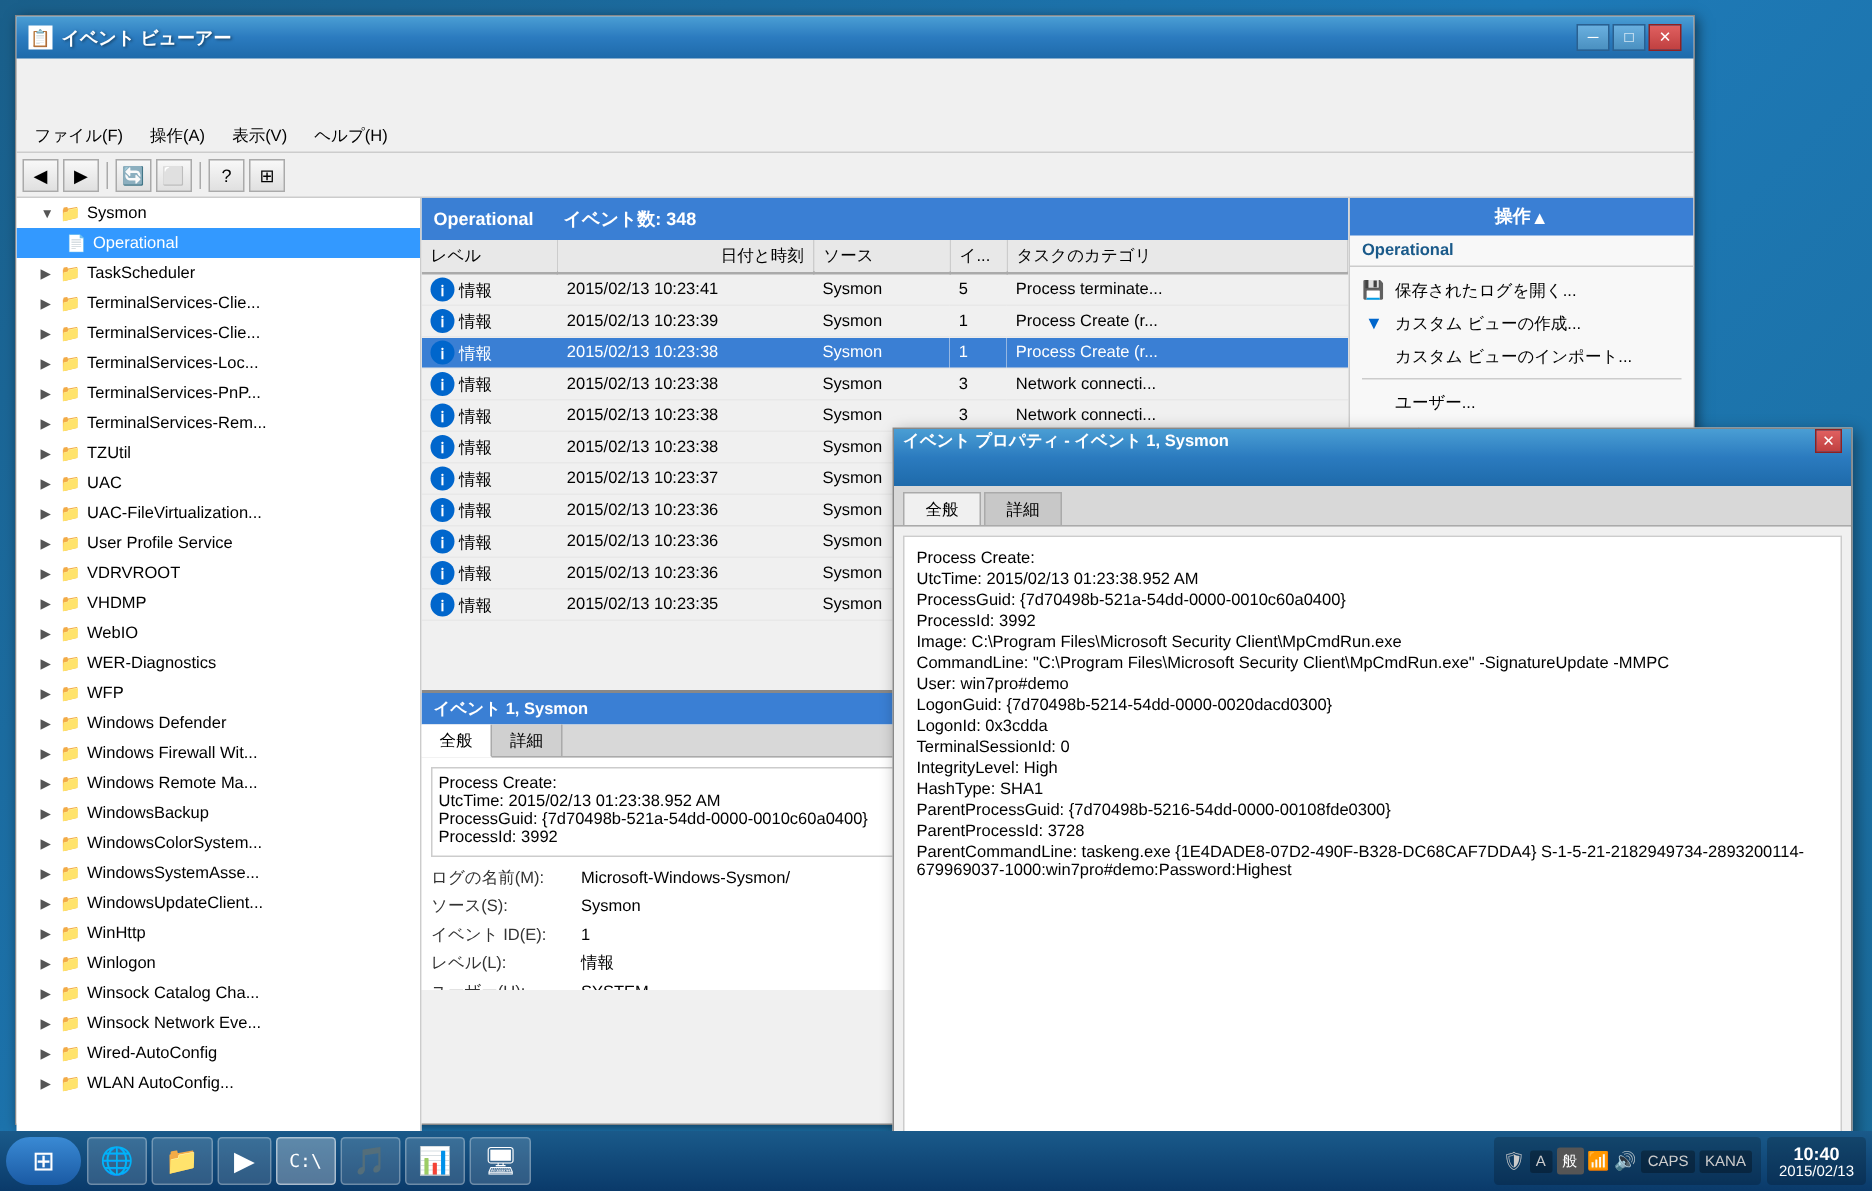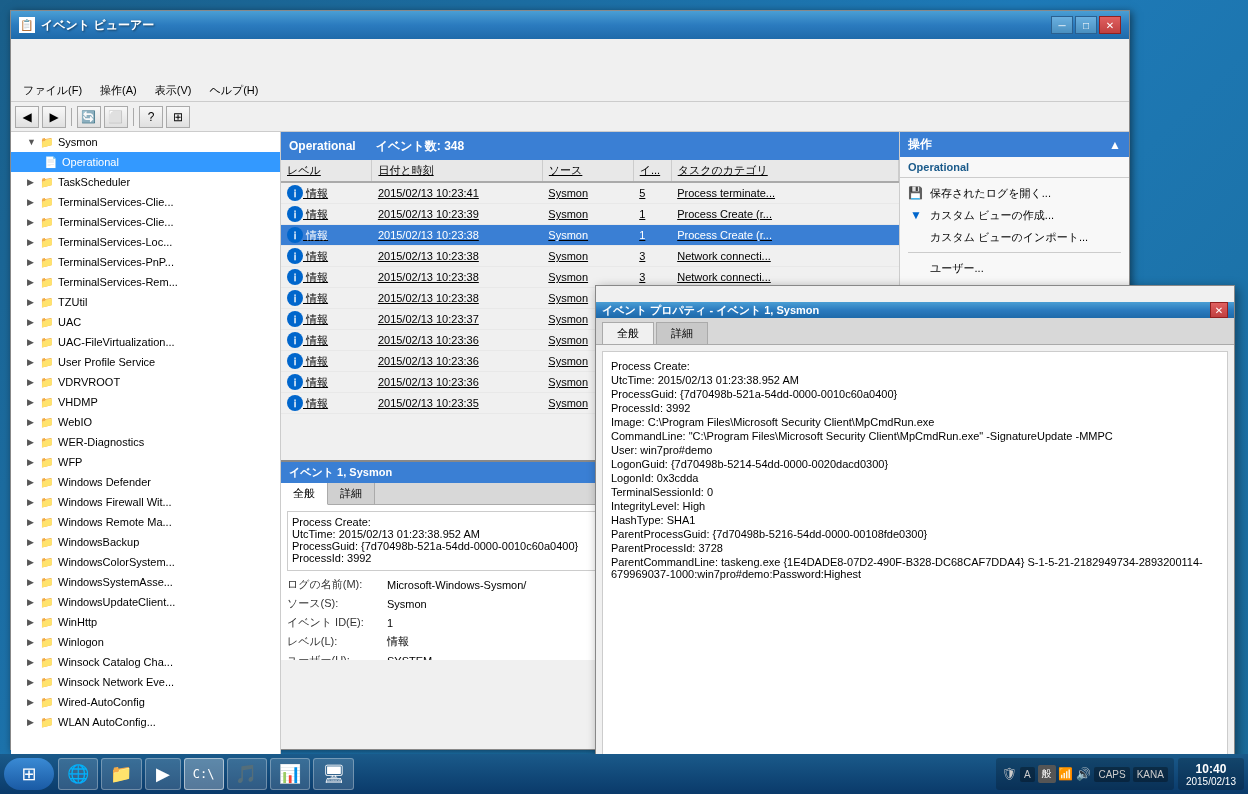--- a/index.html
+++ b/index.html
@@ -205,21 +205,20 @@
     
     .events-table-container {
       flex: 1;
       overflow-y: auto;
       overflow-x: hidden;
     }
 
     table {
       width: 100%;
       border-collapse: collapse;
-      text-decoration: underline;
     }
 
     .col-headers {
       background: #e8e8e8;
       border-bottom: 2px solid #aaa;
       position: sticky;
       top: 0;
       z-index: 1;
     }
 
@@ -321,21 +320,21 @@
       overflow-y: auto;
     }
 
     .actions-header {
       background: #3a7fd4;
       color: white;
       padding: 4px 8px;
       font-size: 12px;
       font-weight: bold;
       display: flex;
-      justify-content: space-between;
+      justify-content: center;
       align-items: center;
     }
 
     .actions-list {
       padding: 4px 0;
     }
 
     .action-item {
       display: flex;
       align-items: center;
@@ -367,27 +366,25 @@
       left: 595px;
       width: 640px;
       height: 510px;
       background: #f0f0f0;
       border: 1px solid #888;
       box-shadow: 3px 3px 10px rgba(0,0,0,0.4);
       z-index: 10;
     }
 
     .dialog-title-bar {
-      height: 16px;
+      height: 38px;
       background: linear-gradient(to bottom, #4a9ed4 0%, #2b7bbf 50%, #1e6aaa 100%);
       display: flex;
-      align-items: center;
       padding: 0 6px;
       gap: 4px;
-      margin-top: 16px;
     }
 
     .dialog-title-text {
       color: white;
       font-size: 11px;
       font-weight: bold;
       flex: 1;
     }
 
     .dialog-close-btn {
@@ -773,21 +770,21 @@
         <div class="log-header">
           <span>Operational</span>
           <span>イベント数: 348</span>
         </div>
 
         <div class="events-table-container" style="flex: 1; max-height: 300px;">
           <table>
             <thead>
               <tr class="col-headers">
                 <th style="width:80px;">レベル</th>
-                <th style="width:150px;">日付と時刻</th>
+                <th style="width:150px;text-align:right;">日付と時刻</th>
                 <th style="width:80px;">ソース</th>
                 <th style="width:30px;">イ...</th>
                 <th style="width:200px;">タスクのカテゴリ</th>
               </tr>
             </thead>
             <tbody id="events-tbody">
             <tr class="event-row">
       <td>
         <span class="info-icon">ℹ</span>
         情報

